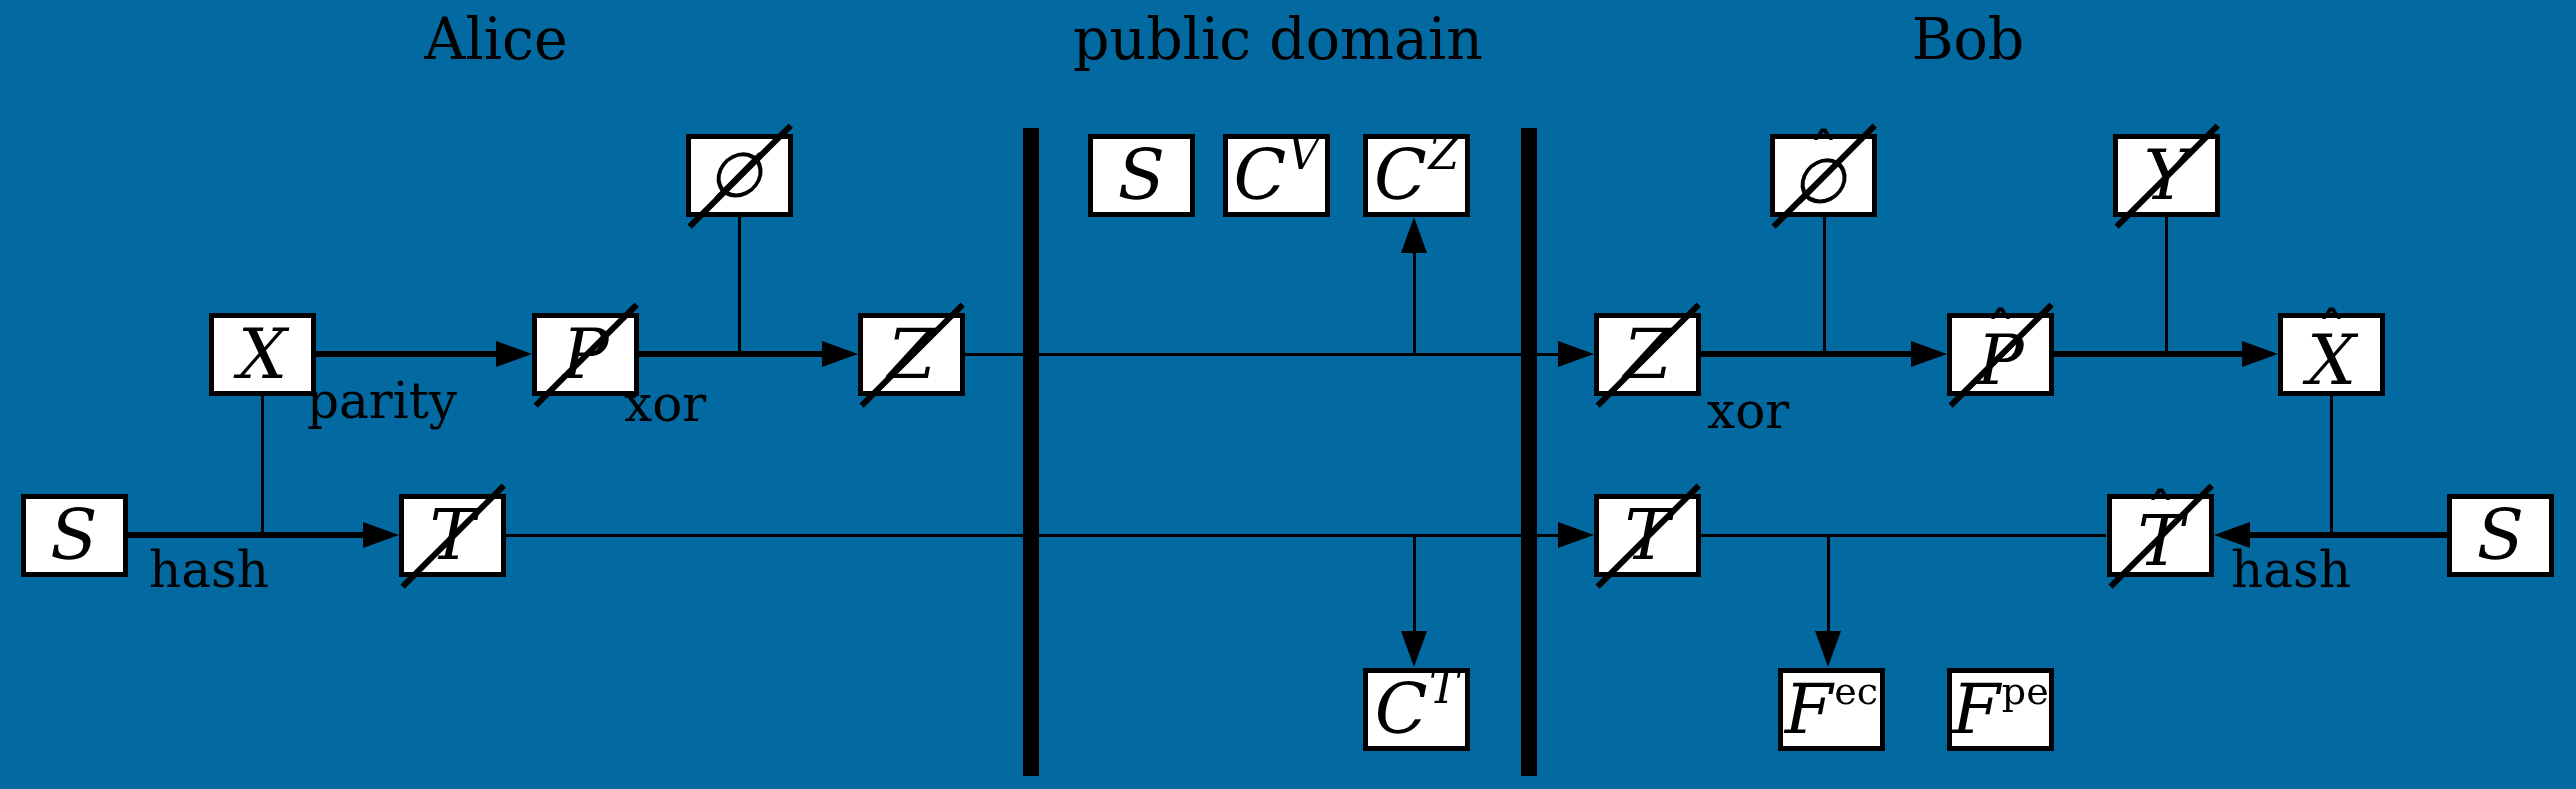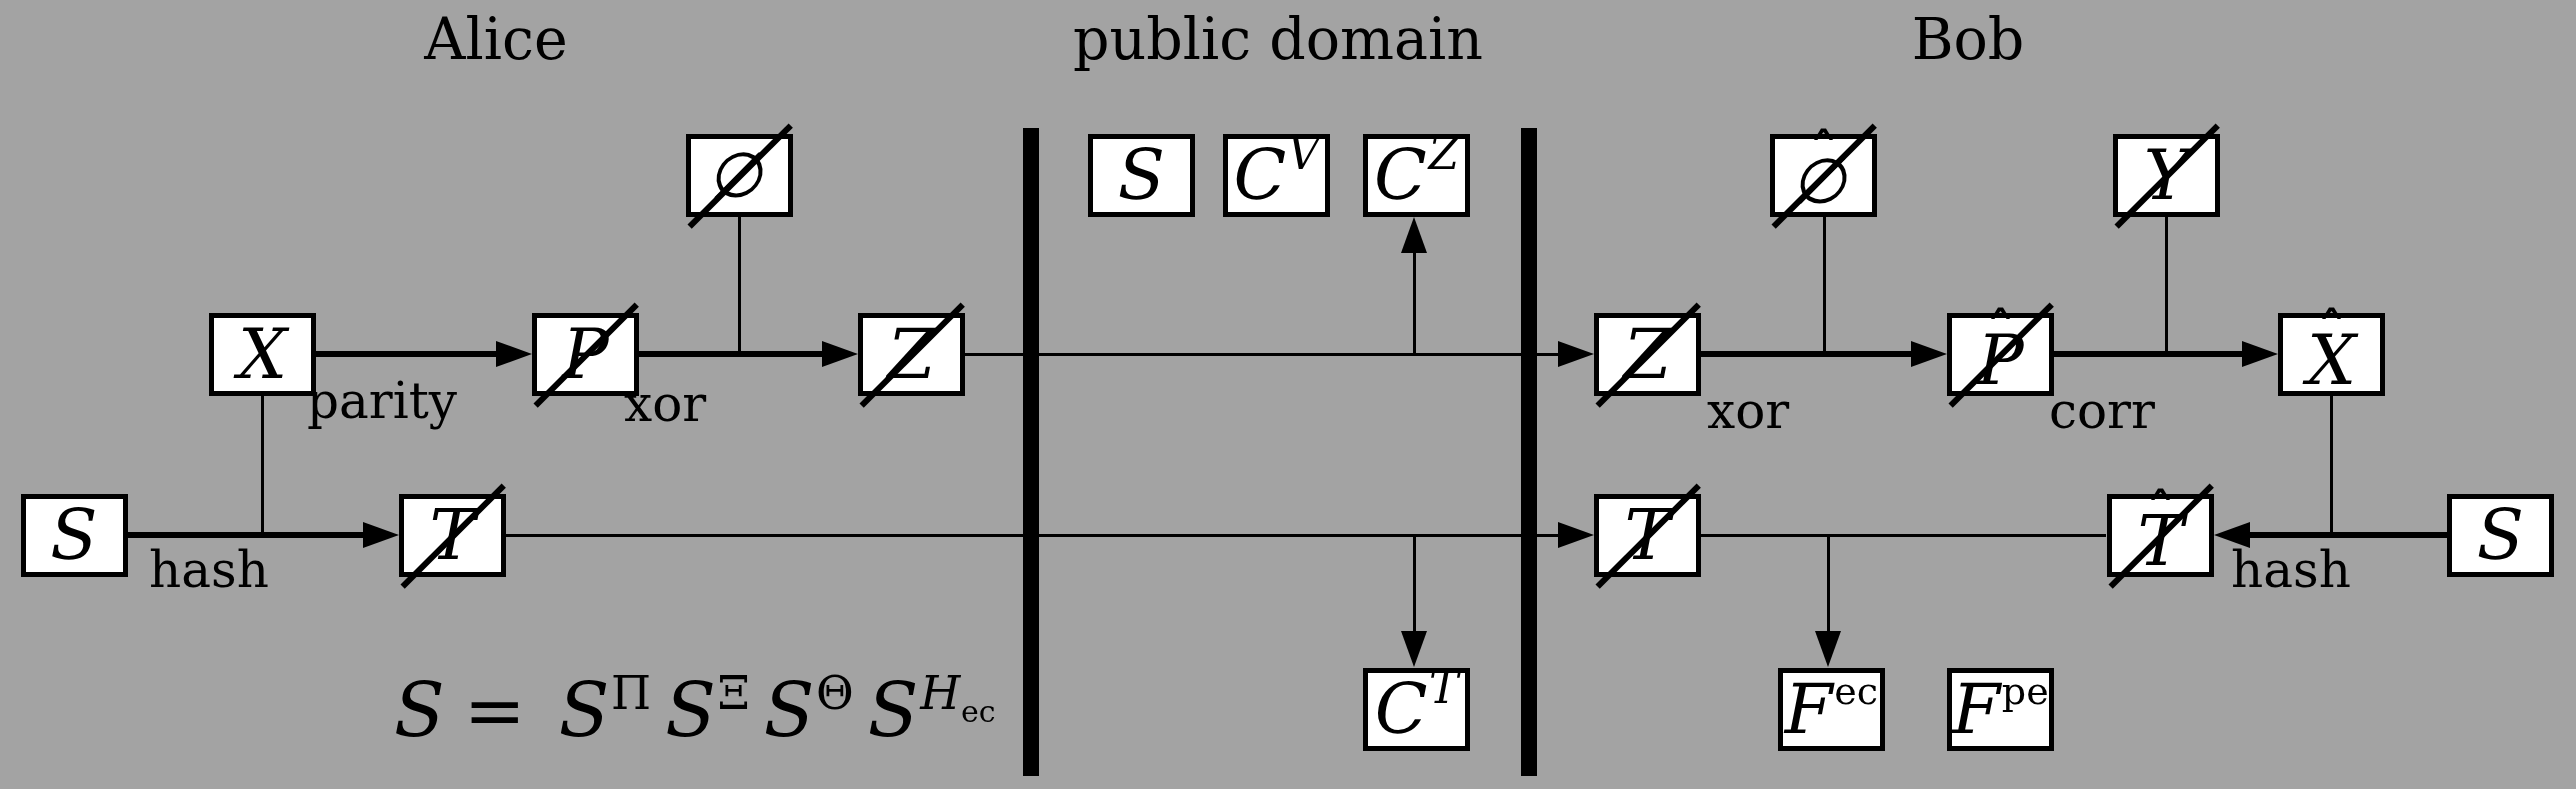--- a/index.html
+++ b/index.html
@@ -1,20 +1,20 @@
 <!DOCTYPE html>
 <html style="font-size:12.6px"><head>
 <meta charset="utf-8">
 <style>
   html, body { margin: 0; padding: 0; background: #ffffff; }
   .canvas {
     position: relative;
     width: 2576px;
     height: 790px;
-    background: #a3a3a3;
+    background: #0369a1;
     font-family: "DejaVu Serif", serif;
     color: #000;
     overflow: hidden;
   }
   .title {
     position: absolute;
     width: 472px;
     text-align: center;
     font-size: 57px;
     line-height: 1;
@@ -286,22 +286,18 @@
   </div>
 
   <div class="box" style="left:1947px; top:668px;">
     <span class="sym">F</span>
       <span class="sup roman">pe</span>
   </div>
 
   <div class="lbl" style="left:307px; top:376px;">parity</div>
   <div class="lbl" style="left:624px; top:379px;">xor</div>
   <div class="lbl" style="left:1707px; top:386px;">xor</div>
-  <div class="lbl" style="left:2049px; top:386px;">corr</div>
   <div class="lbl" style="left:149px; top:545px;">hash</div>
   <div class="lbl" style="left:2231px; top:545px;">hash</div>
 
-  <div class="formula" style="left:394px; top:666px;">
-    <span>S</span><span class="feq">=</span><span class="fterm"><span>S</span><span class="fsup greek">Π</span></span><span class="fterm"><span>S</span><span class="fsup greek">Ξ</span></span><span class="fterm"><span>S</span><span class="fsup greek">Θ</span></span><span class="fterm"><span>S</span><span class="fsup"><span>H</span><span class="fsubsub">ec</span></span></span>
-  </div>
 
 </div>
 
 
 </body></html>

